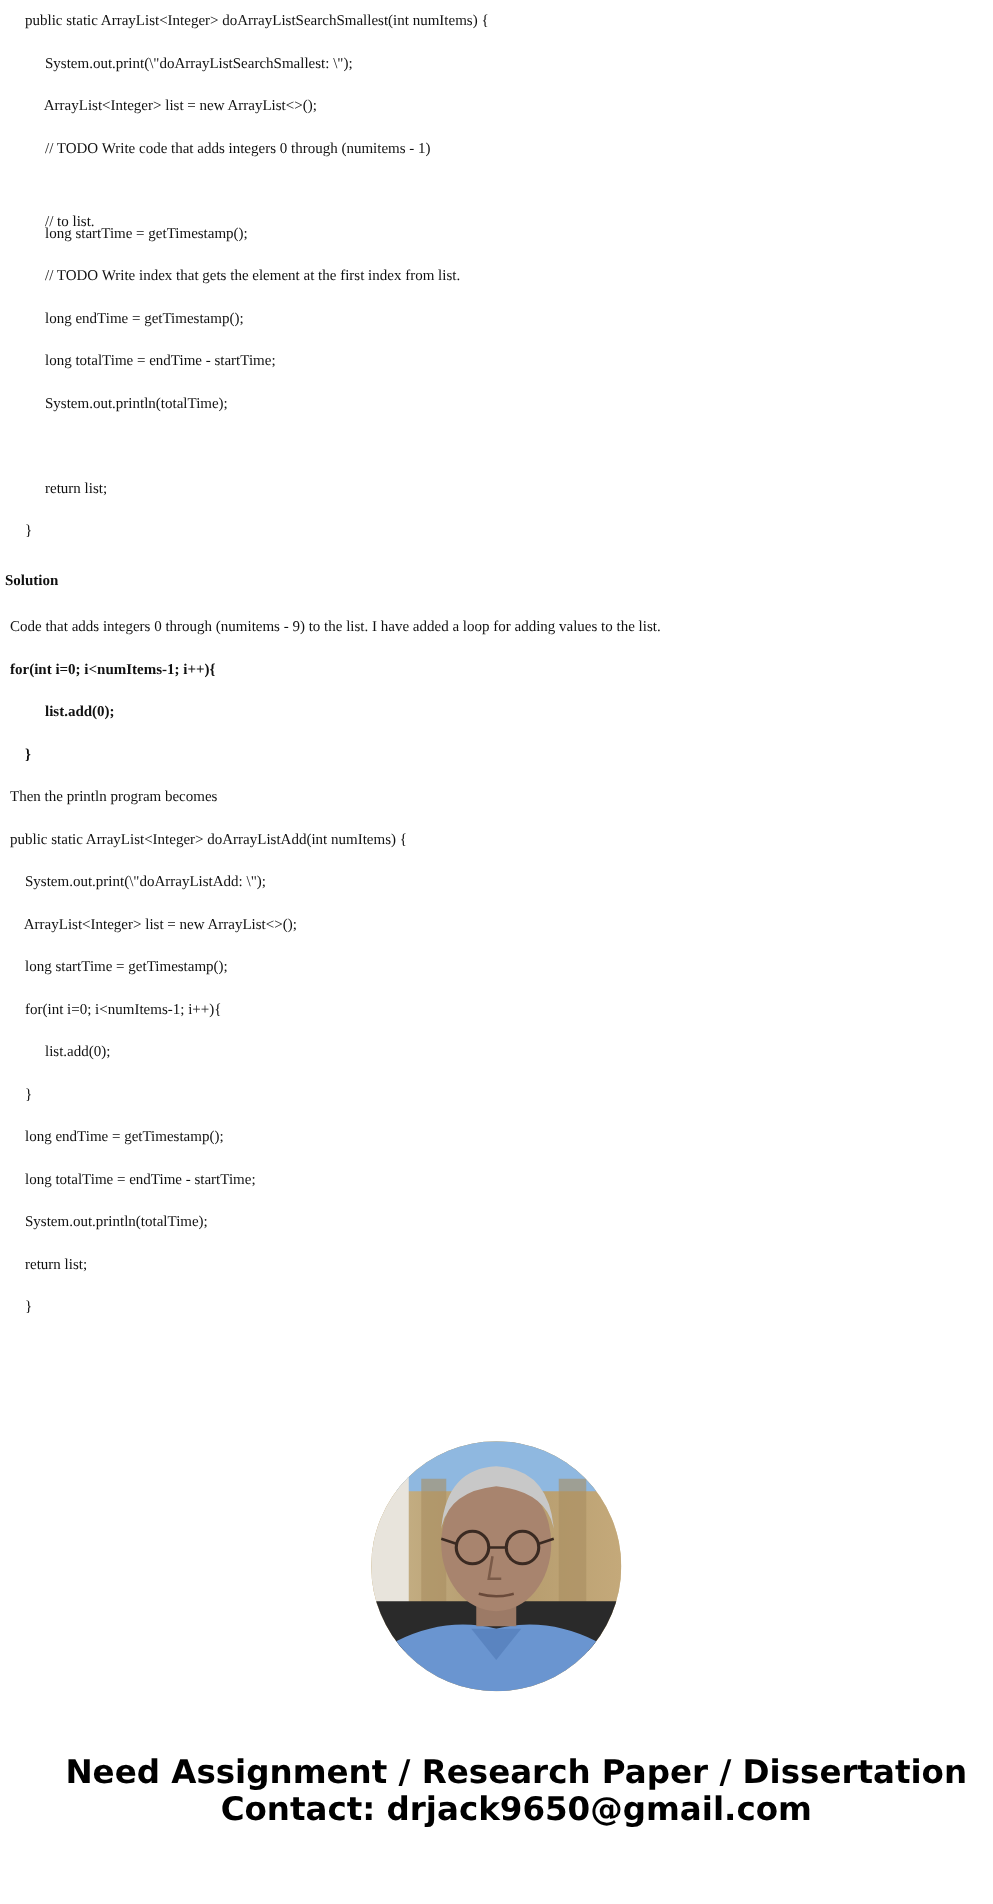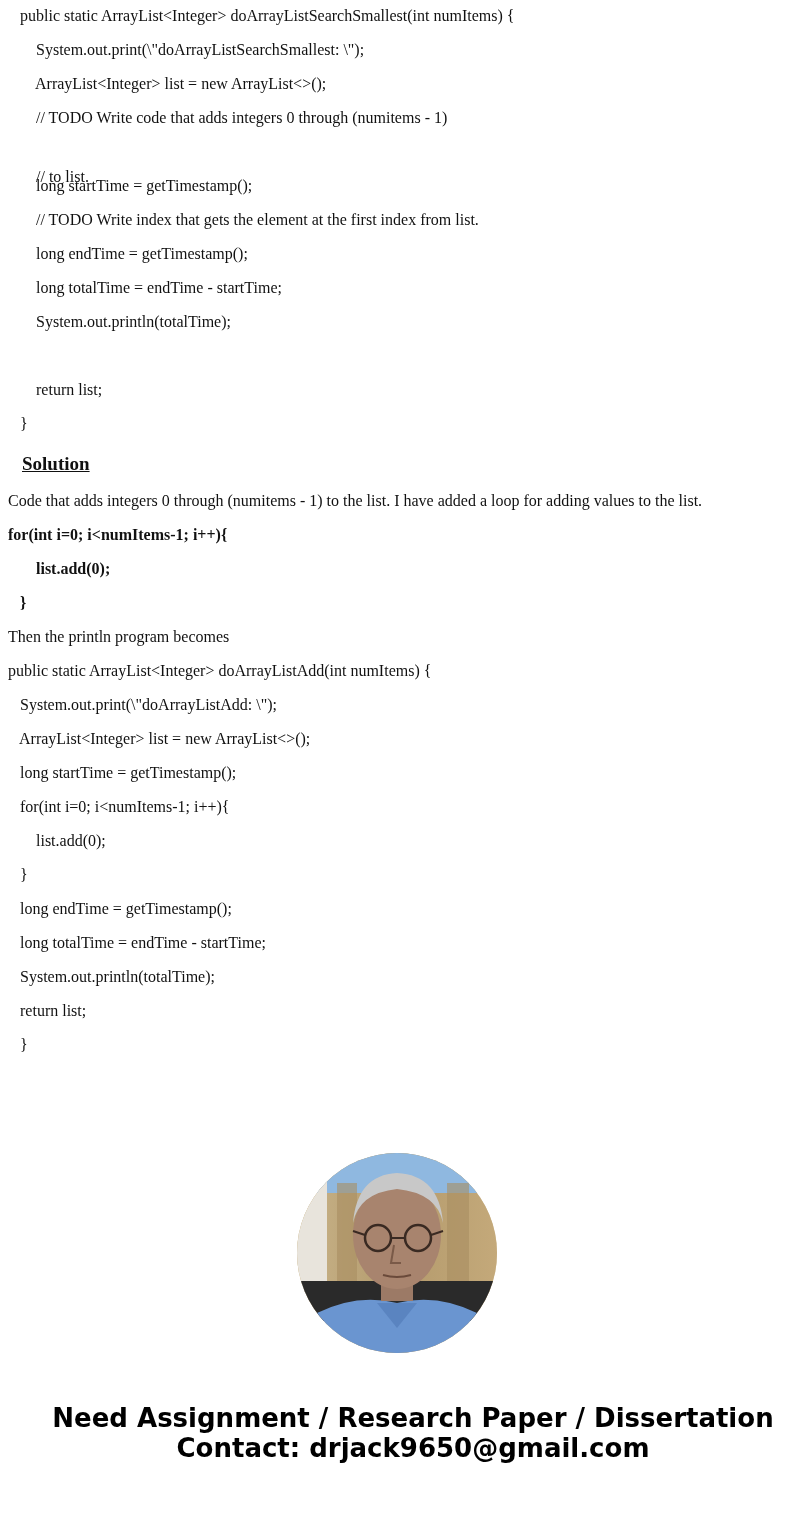--- a/index.html
+++ b/index.html
@@ -10,31 +10,30 @@
       overflow: hidden;
       font-family: "Liberation Serif", serif;
       color: #111111;
     }
     .doc { position: absolute; left: 0; top: 0; width: 794px; }
     .line {
       position: absolute;
       left: 0;
       height: 34px;
       line-height: 34px;
-      font-size: 16px;
+      font-size: 12px;
       white-space: pre;
     }
     .heading {
       position: absolute;
-      left: 22px;
-      font-size: 19px;
+      left: 4px;
+      font-size: 12px;
       font-weight: bold;
       line-height: 34px;
       height: 34px;
-      text-decoration: underline;
     }
     .bold { font-weight: bold; }
     .avatar {
       position: absolute;
       left: 297px;
       top: 1153px;
       width: 200px;
       height: 200px;
       border-radius: 50%;
       overflow: hidden;
@@ -69,21 +68,21 @@
       <div class="line" style="top: 237px; left: 36px;">long endTime = getTimestamp();</div>
       <div class="line" style="top: 271px; left: 36px;">long totalTime = endTime - startTime;</div>
       <div class="line" style="top: 305px; left: 36px;">System.out.println(totalTime);</div>
       <div class="line" style="top: 339px; left: 36px;"></div>
       <div class="line" style="top: 373px; left: 36px;">return list;</div>
       <div class="line" style="top: 407px; left: 20px;">}</div>
     </div>
 
   <div class="heading" style="top:447px;">Solution</div>
 
-  <div class="line" style="top:484px; left:8px;">Code that adds integers 0 through (numitems - 1) to the list. I have added a loop for adding values to the list.</div>
+  <div class="line" style="top:484px; left:8px;">Code that adds integers 0 through (numitems - 9) to the list. I have added a loop for adding values to the list.</div>
 
   <div id="loop-block">
       <div class="line bold" style="top: 518px; left: 8px;">for(int i=0; i&lt;numItems-1; i++){</div>
       <div class="line bold" style="top: 552px; left: 36px;">list.add(0);</div>
       <div class="line bold" style="top: 586px; left: 20px;">}</div>
     </div>
 
   <div class="line" style="top:620px; left:8px;">Then the println program becomes</div>
 
   <div id="program-block">

